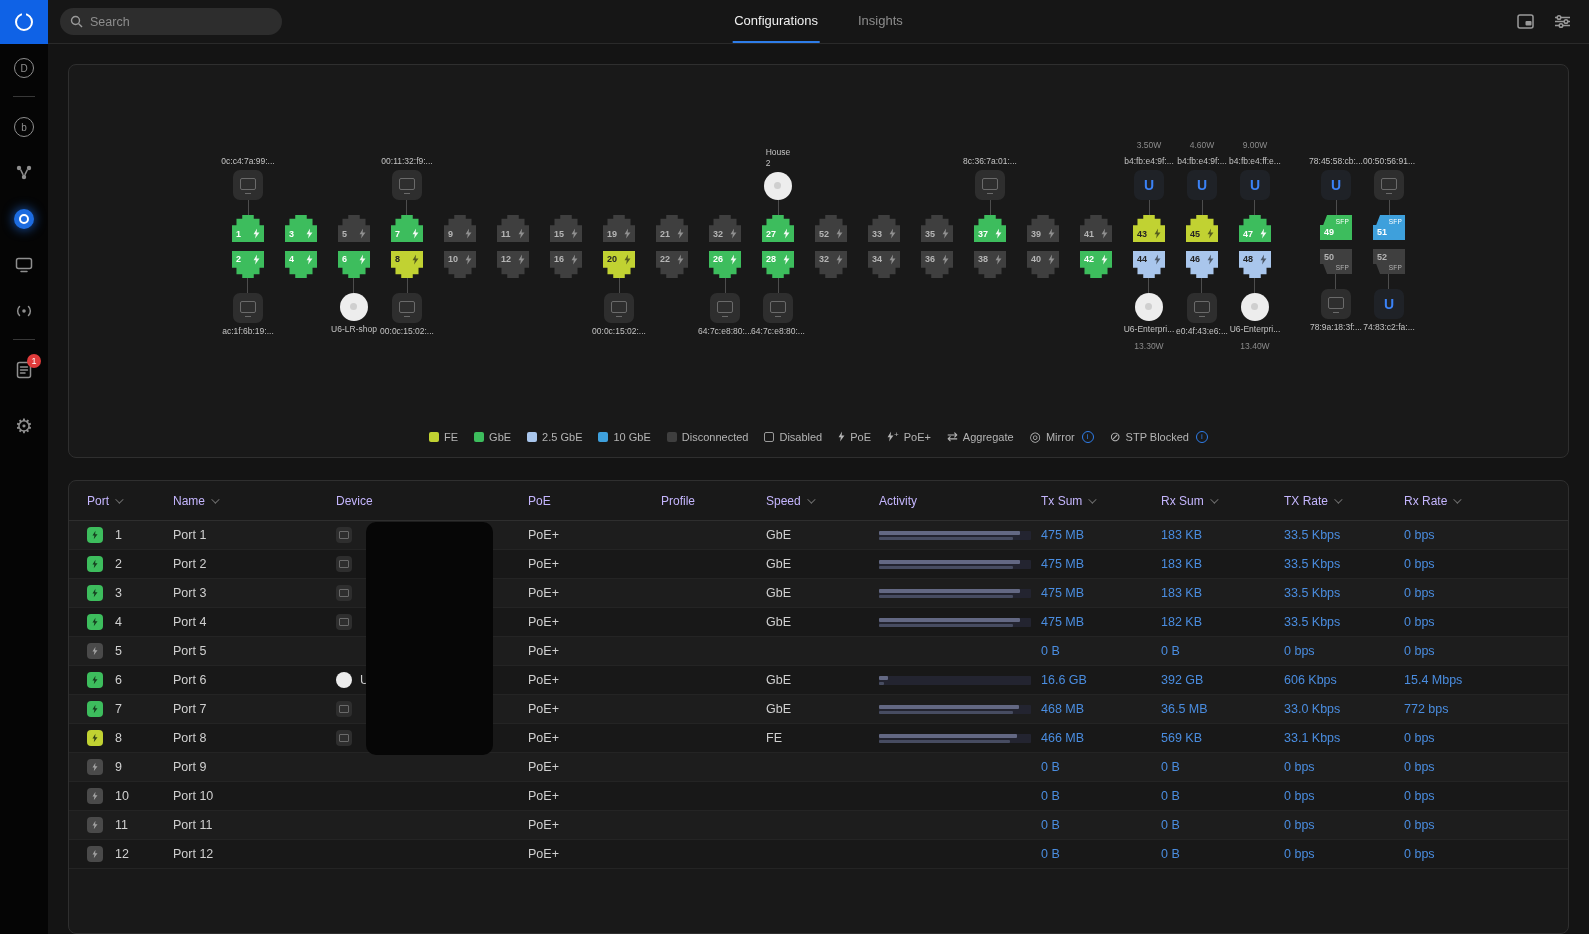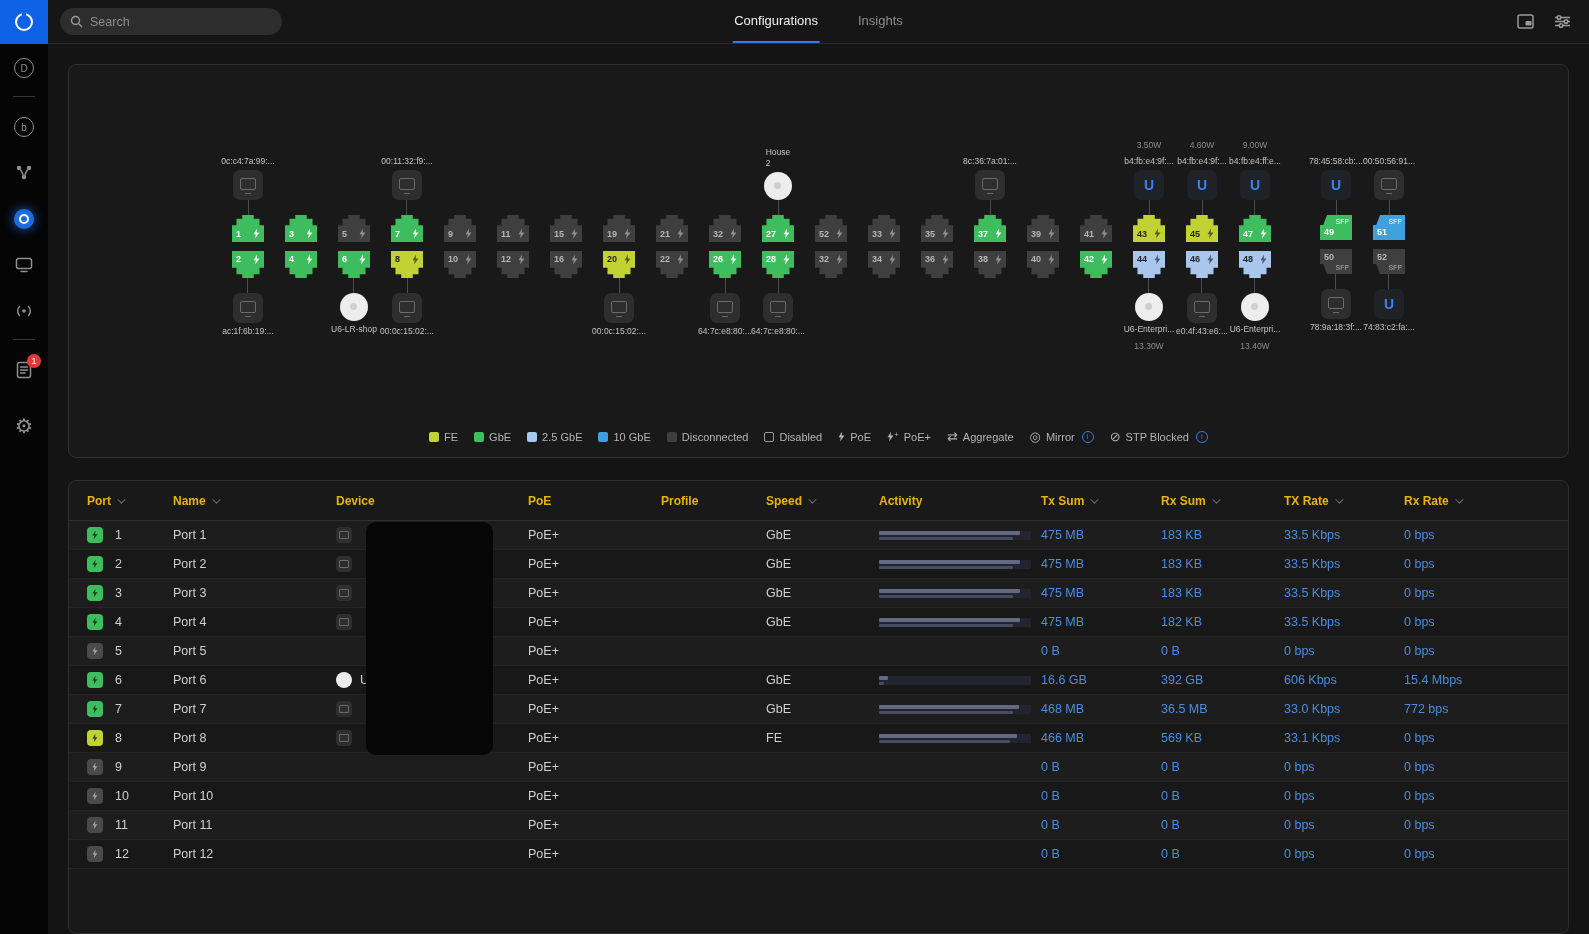--- a/index.html
+++ b/index.html
@@ -101,21 +101,21 @@
   .sw.outline{background:transparent;border:1.5px solid #9a9a9a;}
   .lic{display:inline-flex;align-items:flex-start;}
   .lic .bolt-svg{position:static;width:7px;height:11px;fill:#b4b4b4;}
   .plus{font-style:normal;font-size:8px;color:#b4b4b4;margin-left:0;line-height:1;}
   .lg-glyph{font-size:13px;color:#b4b4b4;line-height:1;}
   .info{width:12px;height:12px;border-radius:50%;border:1px solid var(--accent);color:var(--accent);font-size:8px;display:inline-flex;align-items:center;justify-content:center;margin-left:2px;cursor:pointer;}
 
   
   .table-card{flex:1;position:relative;overflow:hidden;}
   .trow{display:grid;grid-template-columns:86px 163px 192px 133px 105px 113px 162px 120px 123px 120px 1fr;align-items:center;height:29px;border-bottom:1px solid #242424;padding-left:18px;font-size:12.5px;color:#d0d0d0;}
-  .trow.thead{height:40px;font-size:12px;color:#eab308;border-bottom:1px solid #2e2e2e;font-weight:bold;}
+  .trow.thead{height:40px;font-size:12px;color:#c4b5fd;border-bottom:1px solid #2e2e2e;}
   .trow.odd{background:#1d1d1d;}
   .trow.even{background:#181818;}
   .hcell{display:flex;align-items:center;gap:6px;}
   .hcell[data-interactable="true"]{cursor:pointer;}
   .chev{width:6px;height:6px;border-right:1.5px solid #6f6f6f;border-bottom:1.5px solid #6f6f6f;transform:rotate(45deg) translateY(-2px);display:inline-block;}
   .cell{overflow:hidden;white-space:nowrap;}
   .portcell{display:flex;align-items:center;gap:12px;}
   .chip{width:16px;height:16px;border-radius:4px;display:inline-flex;align-items:center;justify-content:center;flex-shrink:0;}
   .chip.gbe{background:var(--gbe);} .chip.fe{background:var(--fe);} .chip.off{background:#4a4a4a;}
   .chip .bolt-svg{position:static;width:6px;height:10px;fill:rgba(12,26,14,.78);}

